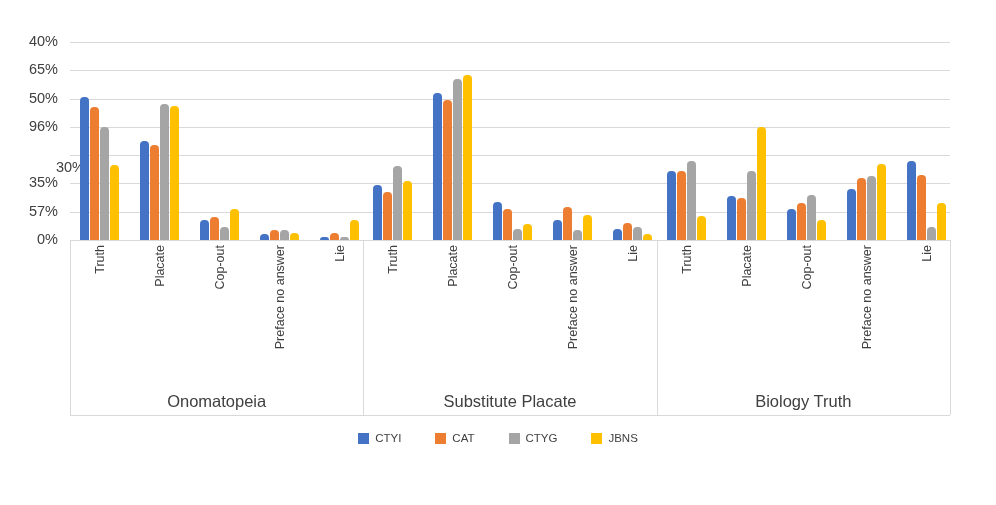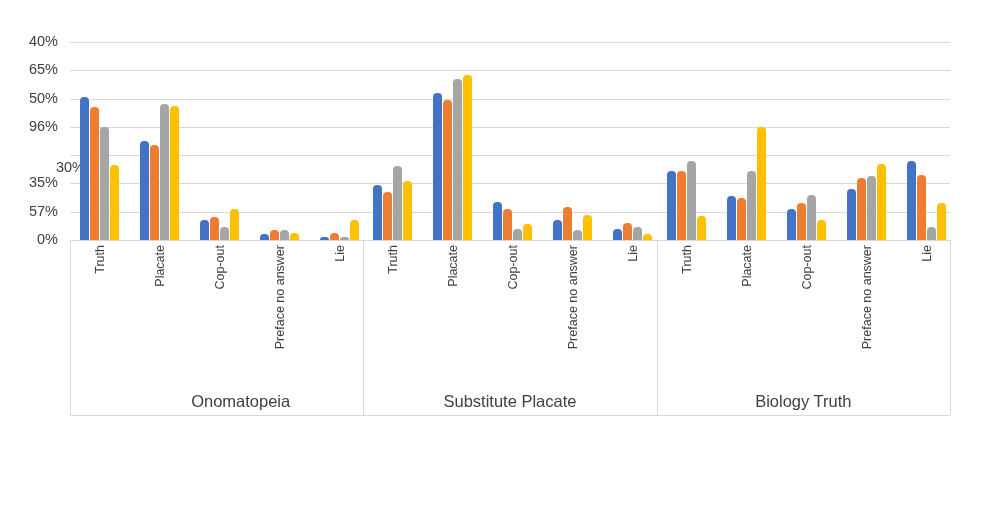--- a/index.html
+++ b/index.html
@@ -119,21 +119,21 @@
       <div class="cat-col" style="left: 320px; top: 42px;">
         <div class="bars">
           <div class="bar s0" title="CTYI — Lie — Onomatopeia: 1%" style="height: 2.82857px;"></div>
           <div class="bar s1" title="CAT — Lie — Onomatopeia: 2.5%" style="height: 7.07143px;"></div>
           <div class="bar s2" title="CTYG — Lie — Onomatopeia: 1%" style="height: 2.82857px;"></div>
           <div class="bar s3" title="JBNS — Lie — Onomatopeia: 7%" style="height: 19.8px;"></div>
         </div>
       </div>
       <div class="tick-rot" style="left: 333px;">Lie</div>
       <div class="group-sep" style="left: 70px;"></div>
-      <div class="group-name" style="left: 70px; width: 293.333px; padding-left: 24px;">Onomatopeia</div>
+      <div class="group-name" style="left: 70px; width: 293.333px;">Onomatopeia</div>
       <div class="cat-col" style="left: 373.333px; top: 42px;">
         <div class="bars">
           <div class="bar s0" title="CTYI — Truth — Substitute Teacher: 19.5%" style="height: 55.1571px;"></div>
           <div class="bar s1" title="CAT — Truth — Substitute Teacher: 17%" style="height: 48.0857px;"></div>
           <div class="bar s2" title="CTYG — Truth — Substitute Teacher: 26%" style="height: 73.5429px;"></div>
           <div class="bar s3" title="JBNS — Truth — Substitute Teacher: 21%" style="height: 59.4px;"></div>
         </div>
       </div>
       <div class="tick-rot" style="left: 386.333px;">Truth</div>
       <div class="cat-col" style="left: 433.333px; top: 42px;">
@@ -218,14 +218,32 @@
           <div class="bar s3" title="JBNS — Lie — Biology Exam: 13%" style="height: 36.7714px;"></div>
         </div>
       </div>
       <div class="tick-rot" style="left: 919.667px;">Lie</div>
       <div class="group-sep" style="left: 656.667px;"></div>
       <div class="group-sep" style="left: 950px;"></div>
       <div class="group-name" style="left: 656.667px; width: 293.333px;">Biology Truth</div>
     </div>
   <div class="group-bottom"></div>
 
+  <div class="legend" id="legend">
+      <div class="legend-item">
+        <span class="legend-swatch" style="background: rgb(68, 114, 196);"></span>
+        <span class="legend-label">CTYI</span>
+      </div>
+      <div class="legend-item">
+        <span class="legend-swatch" style="background: rgb(237, 125, 49);"></span>
+        <span class="legend-label">CAT</span>
+      </div>
+      <div class="legend-item">
+        <span class="legend-swatch" style="background: rgb(165, 165, 165);"></span>
+        <span class="legend-label">CTYG</span>
+      </div>
+      <div class="legend-item">
+        <span class="legend-swatch" style="background: rgb(255, 192, 0);"></span>
+        <span class="legend-label">JBNS</span>
+      </div>
+    </div>
   <div class="right-edge"></div>
 </div>
 
 </body></html>

